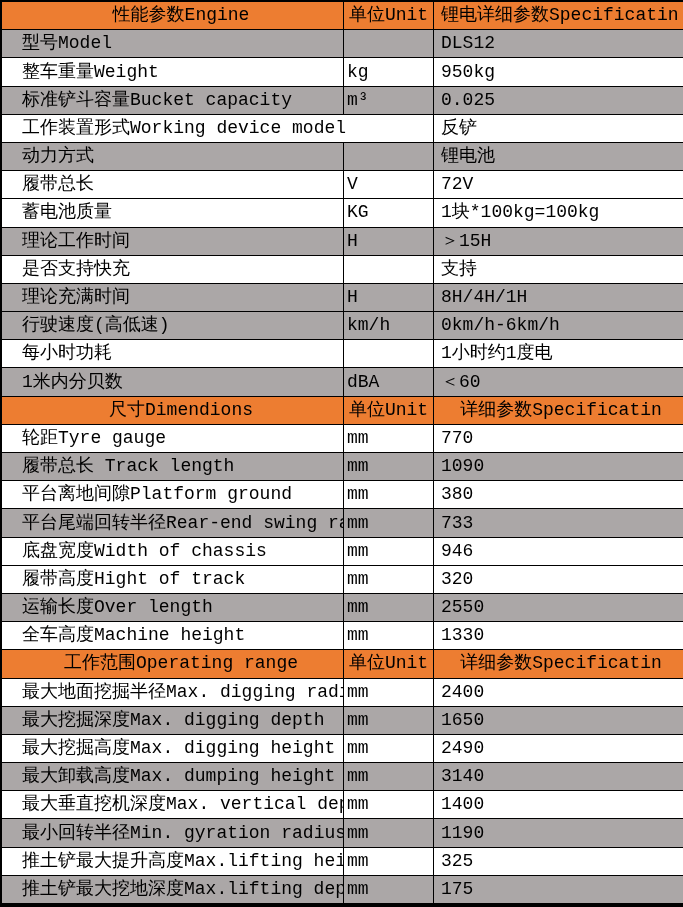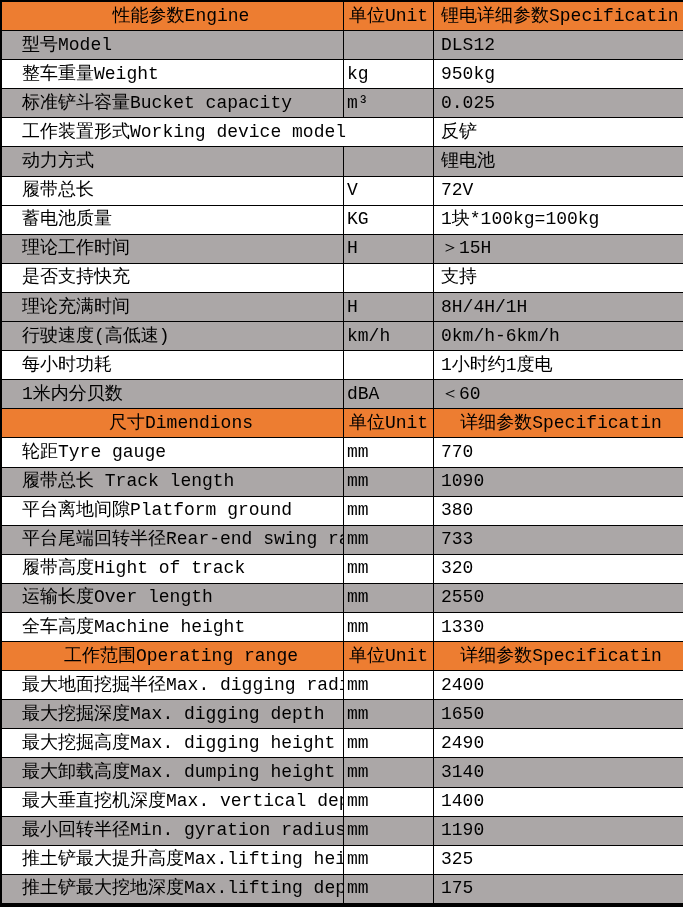--- a/index.html
+++ b/index.html
@@ -154,20 +154,25 @@
           <td class="param">平台离地间隙Platform ground</td>
           <td class="unit">mm</td>
           <td class="spec">380</td>
         </tr>
         <tr class="shaded">
           <td class="param">平台尾端回转半径Rear-end swing radius</td>
           <td class="unit">mm</td>
           <td class="spec">733</td>
         </tr>
         <tr>
+          <td class="param">底盘宽度Width of chassis</td>
+          <td class="unit">mm</td>
+          <td class="spec">946</td>
+        </tr>
+        <tr>
           <td class="param">履带高度Hight of track</td>
           <td class="unit">mm</td>
           <td class="spec">320</td>
         </tr>
         <tr class="shaded">
           <td class="param">运输长度Over length</td>
           <td class="unit">mm</td>
           <td class="spec">2550</td>
         </tr>
         <tr>

